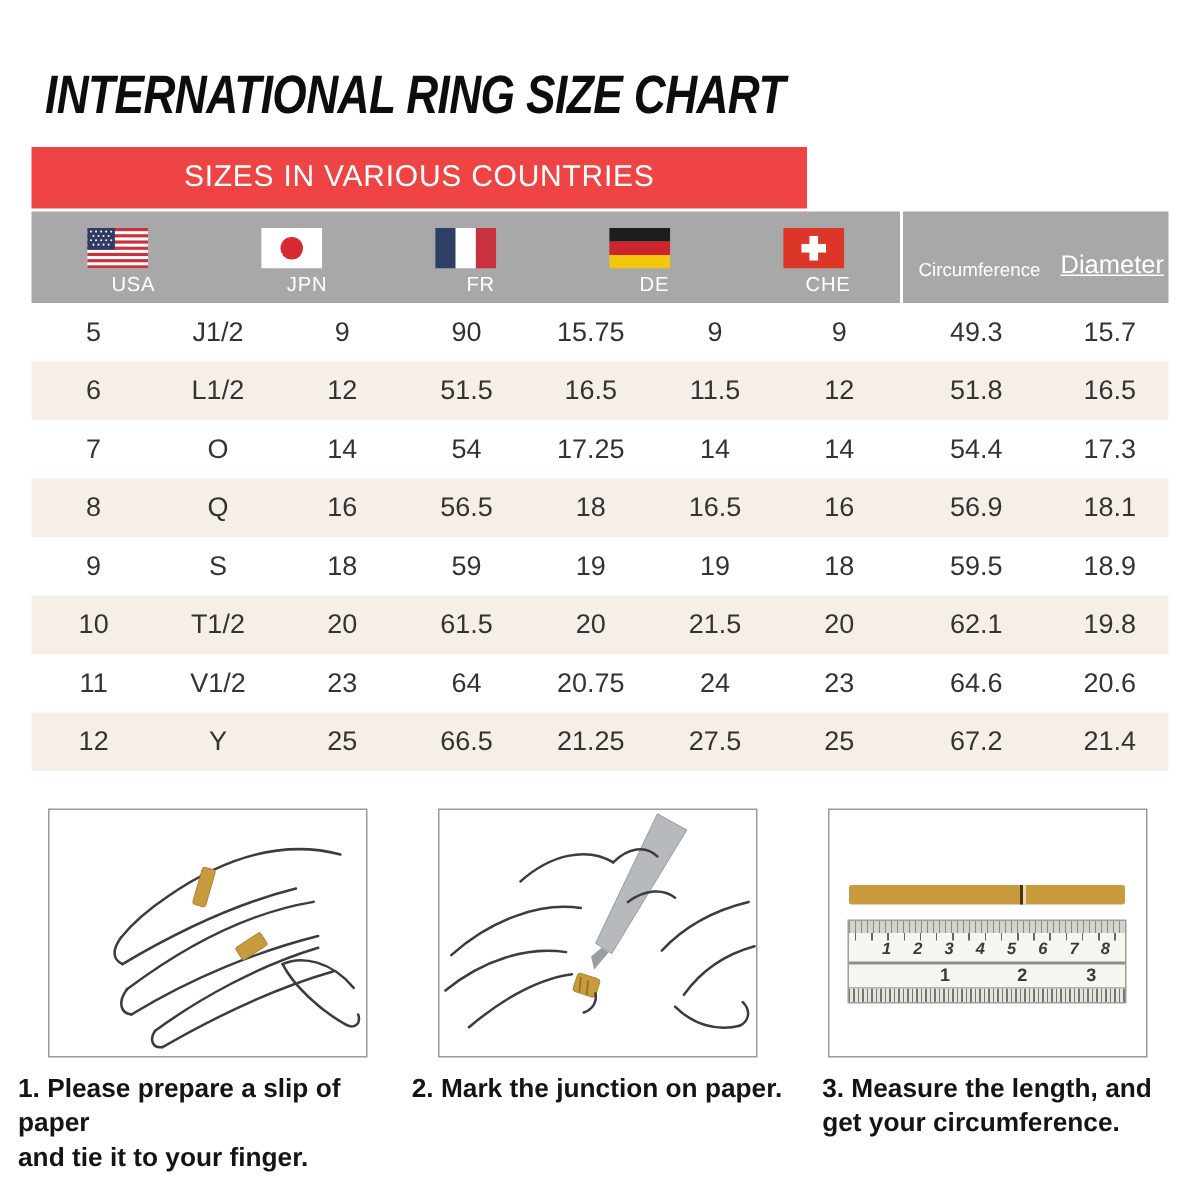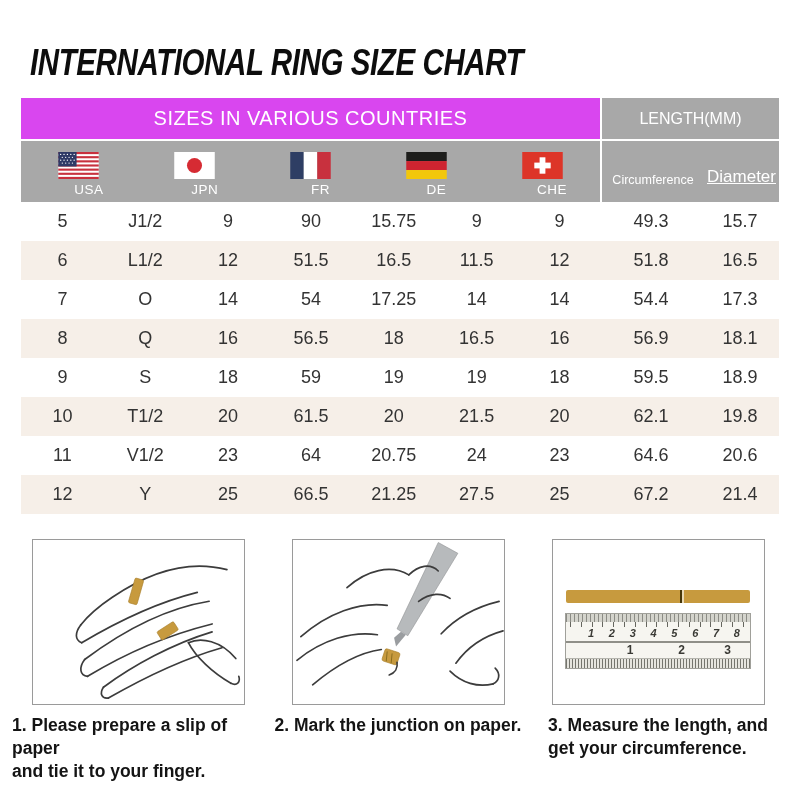--- a/index.html
+++ b/index.html
@@ -11,21 +11,21 @@
   
   .title{
     margin:42px 0 0 30px;
     font-size:36px;font-weight:bold;font-style:italic;
     color:#0d0d0d;white-space:nowrap;letter-spacing:-.5px;
     transform:scaleX(.82);transform-origin:left center;
   }
   
   .sizetable{margin:14px 0 0 21px;width:758px;}
   .ghead{display:flex;height:41px;}
-  .g-sizes{width:579px;background:#d946ef;color:#fff;display:flex;align-items:center;justify-content:center;font-size:20px;letter-spacing:.5px;}
+  .g-sizes{width:517px;background:#ef4444;color:#fff;display:flex;align-items:center;justify-content:center;font-size:20px;letter-spacing:.5px;}
   .vgap{width:2px;background:#fff;}
   .g-len{width:177px;background:#a8a8a8;color:#fff;display:flex;align-items:center;justify-content:center;font-size:16px;}
   .hgap{height:2px;background:#fff;}
   .frow{display:flex;height:61px;}
   .f-countries{width:579px;background:#a8a8a8;display:flex;}
   .fcol{flex:1;display:flex;flex-direction:column;align-items:center;justify-content:flex-end;padding-bottom:5px;}
   .fcol svg{width:41px;height:27px;display:block;}
   .fcode{color:#fff;font-size:13.5px;margin-top:3px;letter-spacing:.5px;margin-left:20px;}
   .f-len{width:177px;background:#a8a8a8;display:flex;align-items:flex-end;padding-bottom:15px;}
   .clabel{width:102px;text-align:center;color:#fff;font-size:12.5px;}
@@ -61,21 +61,20 @@
 
 <div class="page">
 
   <div class="title">INTERNATIONAL RING SIZE CHART</div>
 
   <div class="sizetable">
 
     <div class="ghead">
       <div class="g-sizes">SIZES IN VARIOUS COUNTRIES</div>
       <div class="vgap"></div>
-      <div class="g-len">LENGTH(MM)</div>
     </div>
     <div class="hgap"></div>
 
     <div class="frow">
       <div class="f-countries">
         <div class="fcol">
           <span>
               <svg viewBox="0 0 42 28">
             <rect width="42" height="28" fill="#fff"></rect>
             <g fill="#c8313e">

